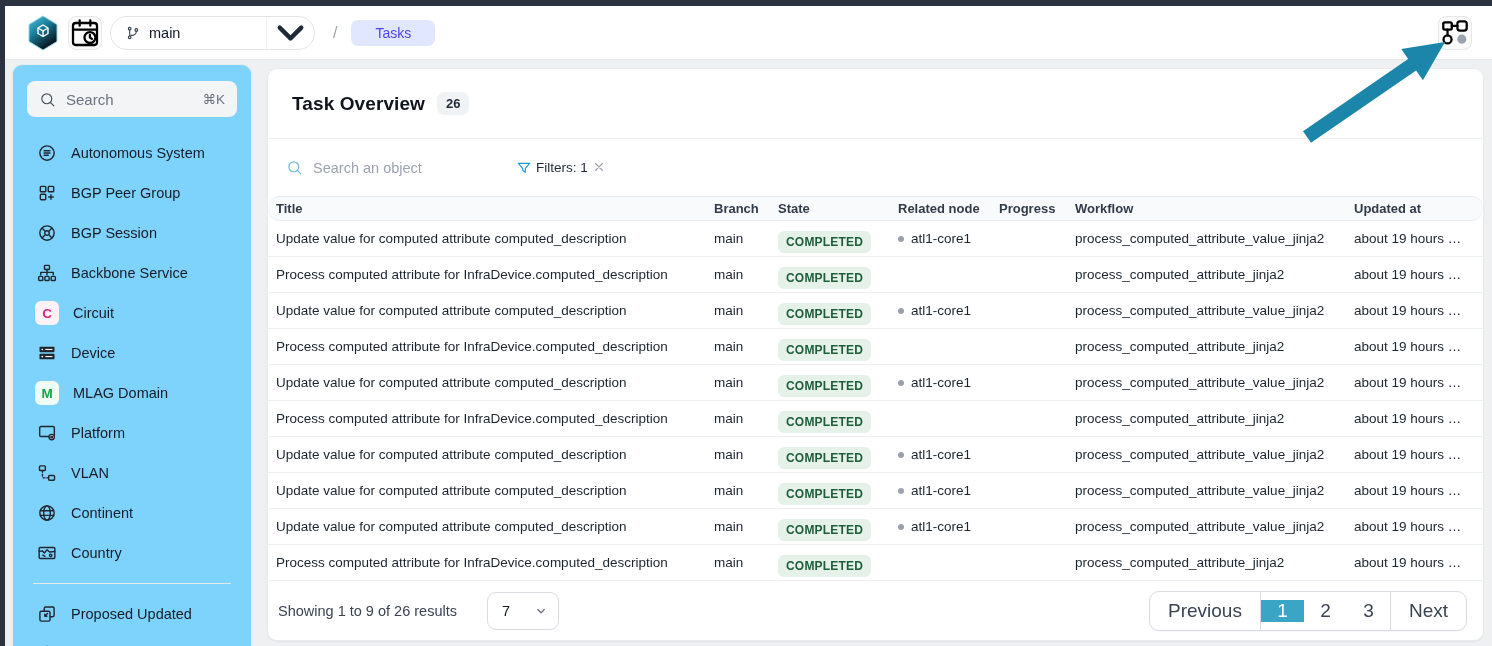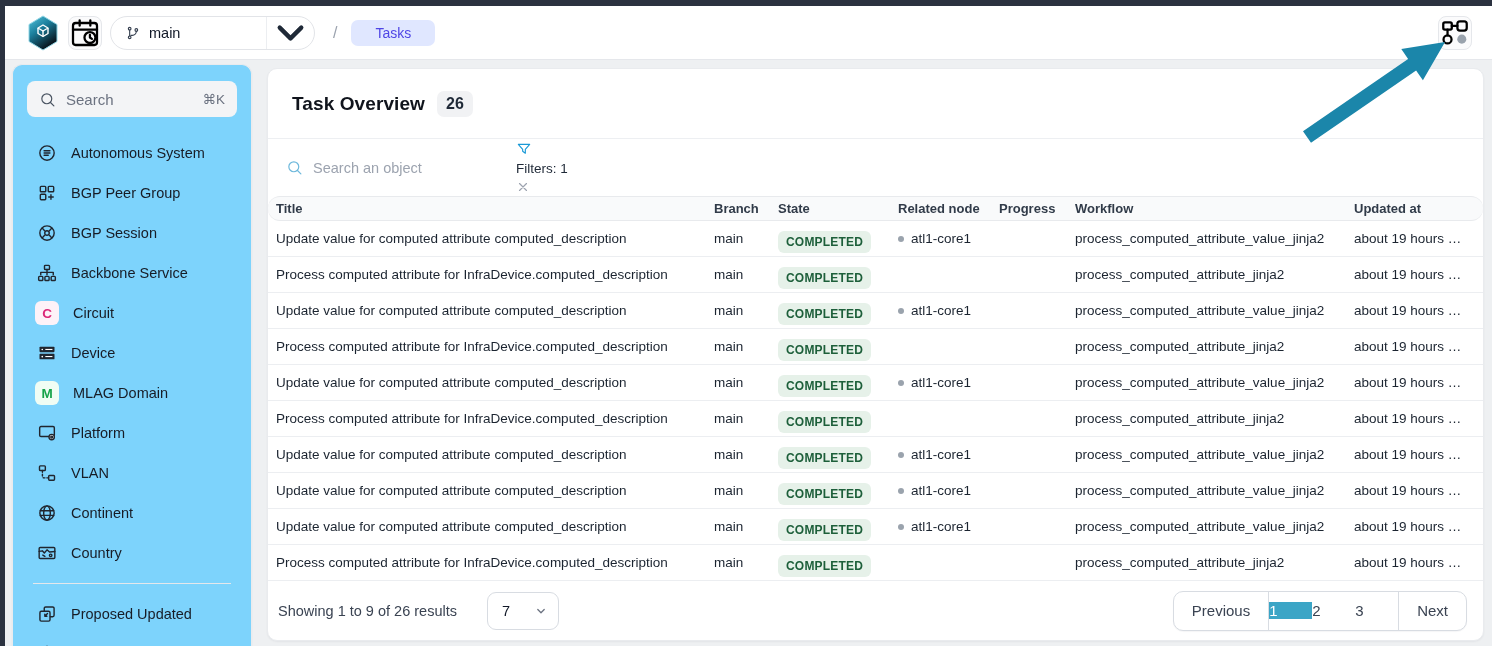--- a/index.html
+++ b/index.html
@@ -74,29 +74,29 @@
   
   .main-card {
     flex:1; min-width:0; margin-top:4px; background:#fff;
     border:1px solid #e9ebee; border-radius:10px;
     box-shadow:0 1px 2px rgba(16,24,40,.05);
     display:flex; flex-direction:column; height:573px;
   }
   .card-header { height:69px; display:flex; align-items:center; gap:12px; padding:0 24px; }
   .page-title { font-size:19px; font-weight:700; color:#10141c; letter-spacing:.1px; }
   .count-badge {
-    background:#f1f2f4; color:#1f2937; font-size:16px; font-weight:600;
+    background:#f1f2f4; color:#1f2937; font-size:13px; font-weight:600;
     padding:4px 9px; border-radius:7px;
   }
   .filter-bar { height:58px; border-top:1px solid #edeff2; display:flex; align-items:center; padding:0 18px; }
   .obj-search { display:flex; align-items:center; gap:10px; width:300px; }
   .obj-search .icon { width:17px; height:17px; color:#6fb9dc; }
   .obj-search input { border:none; outline:none; font-size:14.5px; color:#111827; width:220px; font-family:inherit; background:transparent; }
   .obj-search input::placeholder { color:#9ca3af; }
-  .filters-group { display:flex; gap:4px; margin-left:-70px;flex-direction:column; }
+  .filters-group { display:flex; gap:4px; margin-left:-70px; }
   .filters-group .funnel { width:16px; height:16px; color:#1899d6; cursor:pointer; }
   .filters-label { font-size:13.5px; color:#1f2937; }
   .filters-clear { width:14px; height:14px; color:#9ca3af; cursor:pointer; }
   
   .grid-row { display:grid; grid-template-columns:438px 64px 120px 101px 76px 279px 1fr; align-items:center; padding:0 12px 0 8px; }
   .thead {
     height:25px; background:#f9fafb; border-top:1px solid #e8eaed; border-bottom:1px solid #e8eaed;
     font-size:13px; font-weight:700; color:#313b49;border-radius:12px;
   }
   .tr { height:36px; border-bottom:1px solid #eceef1; font-size:13.5px; color:#1b2430; cursor:pointer; background:#fff; }
@@ -115,21 +115,21 @@
     display:flex; align-items:center; padding:0 10px 0 14px; font-size:14.5px; color:#111827;
     cursor:pointer; background:#fff;
   }
   .page-size .caret { margin-left:auto; width:14px; height:14px; color:#6b7280; }
   .pager {
     margin-left:auto; display:flex; height:40px; border:1px solid #d8dce2; border-radius:10px;
     overflow:hidden; background:#fff; box-shadow:0 1px 1px rgba(16,24,40,.04);
   }
   .pager > div {
     display:flex; align-items:center; justify-content:center;
-    font-size:15px; color:#3a4352; cursor:pointer; border-left:1px solid #d8dce2;
+    font-size:19px; color:#3a4352; cursor:pointer; border-left:1px solid #d8dce2;text-align:center;
   }
   .pager > div:first-child { border-left:none; }
   .pager .pg-prev, .pager .pg-next { padding:0 18px; }
   .pager .pg-num { width:43px; }
   .pager .active { background:var(--accent,#3ba5c6); color:#fff; }
   
   .annotation { position:absolute; inset:0; pointer-events:none; z-index:50; }
 </style>
 </head>
 <body>

